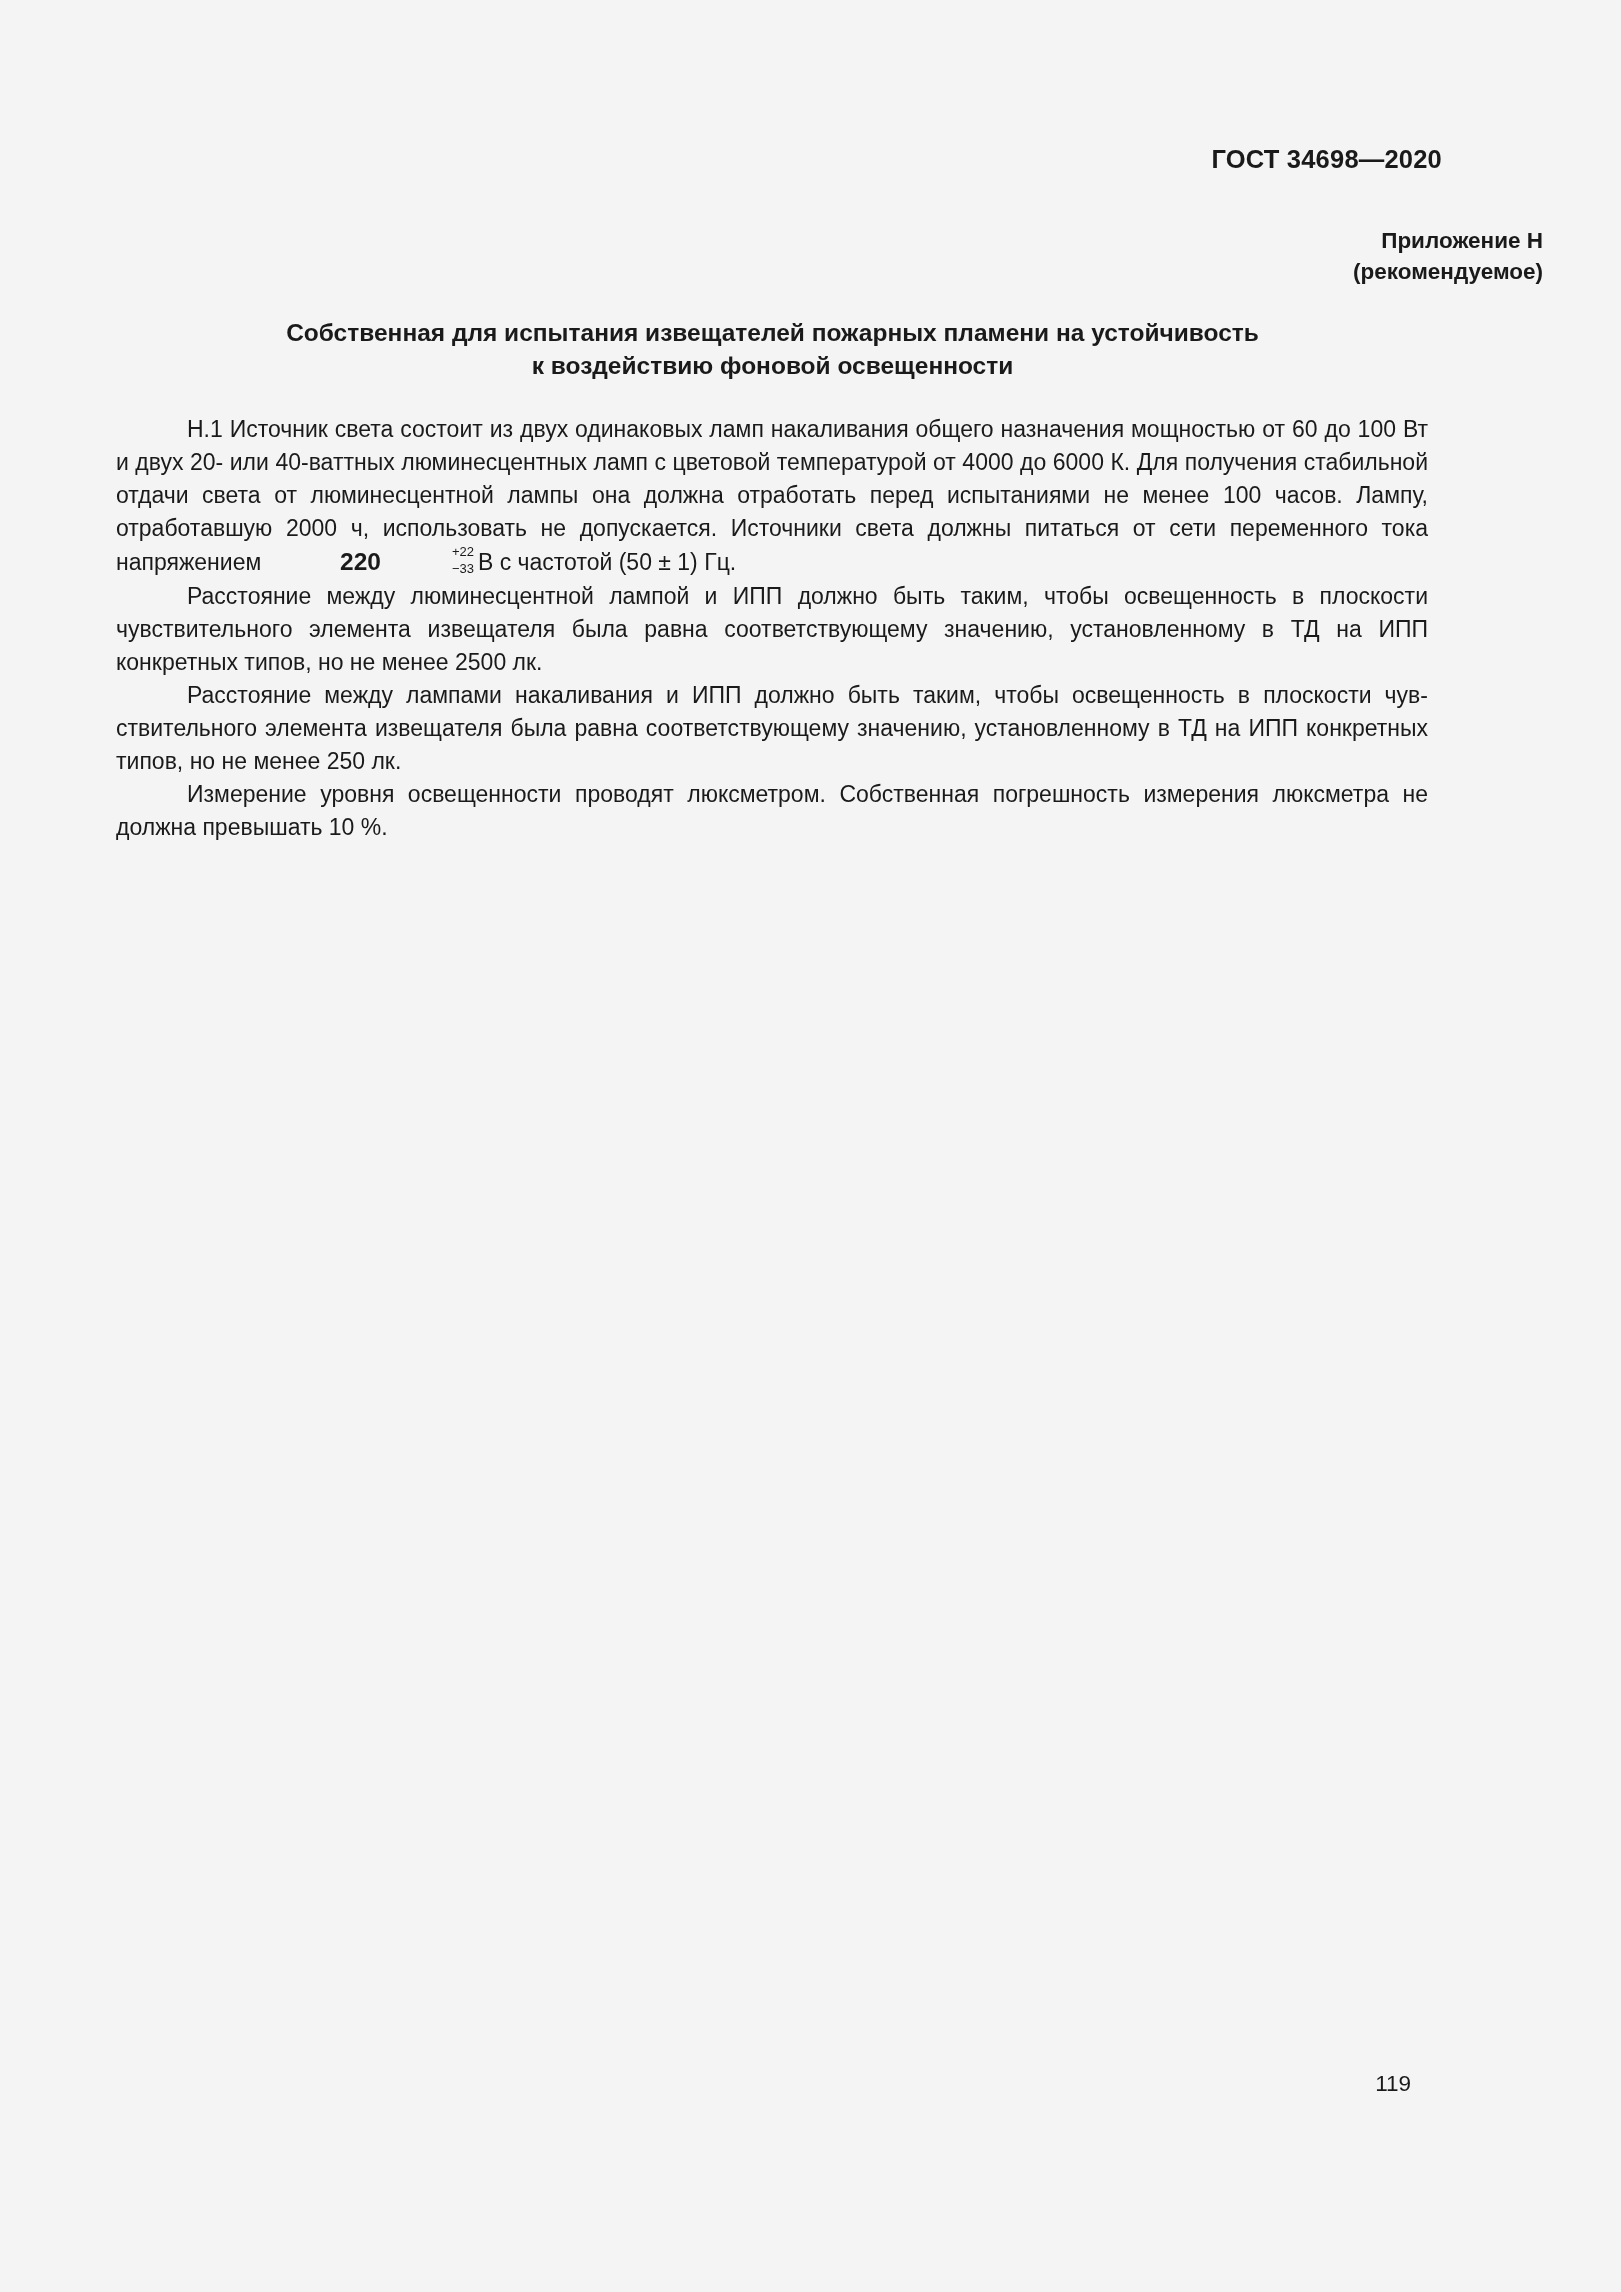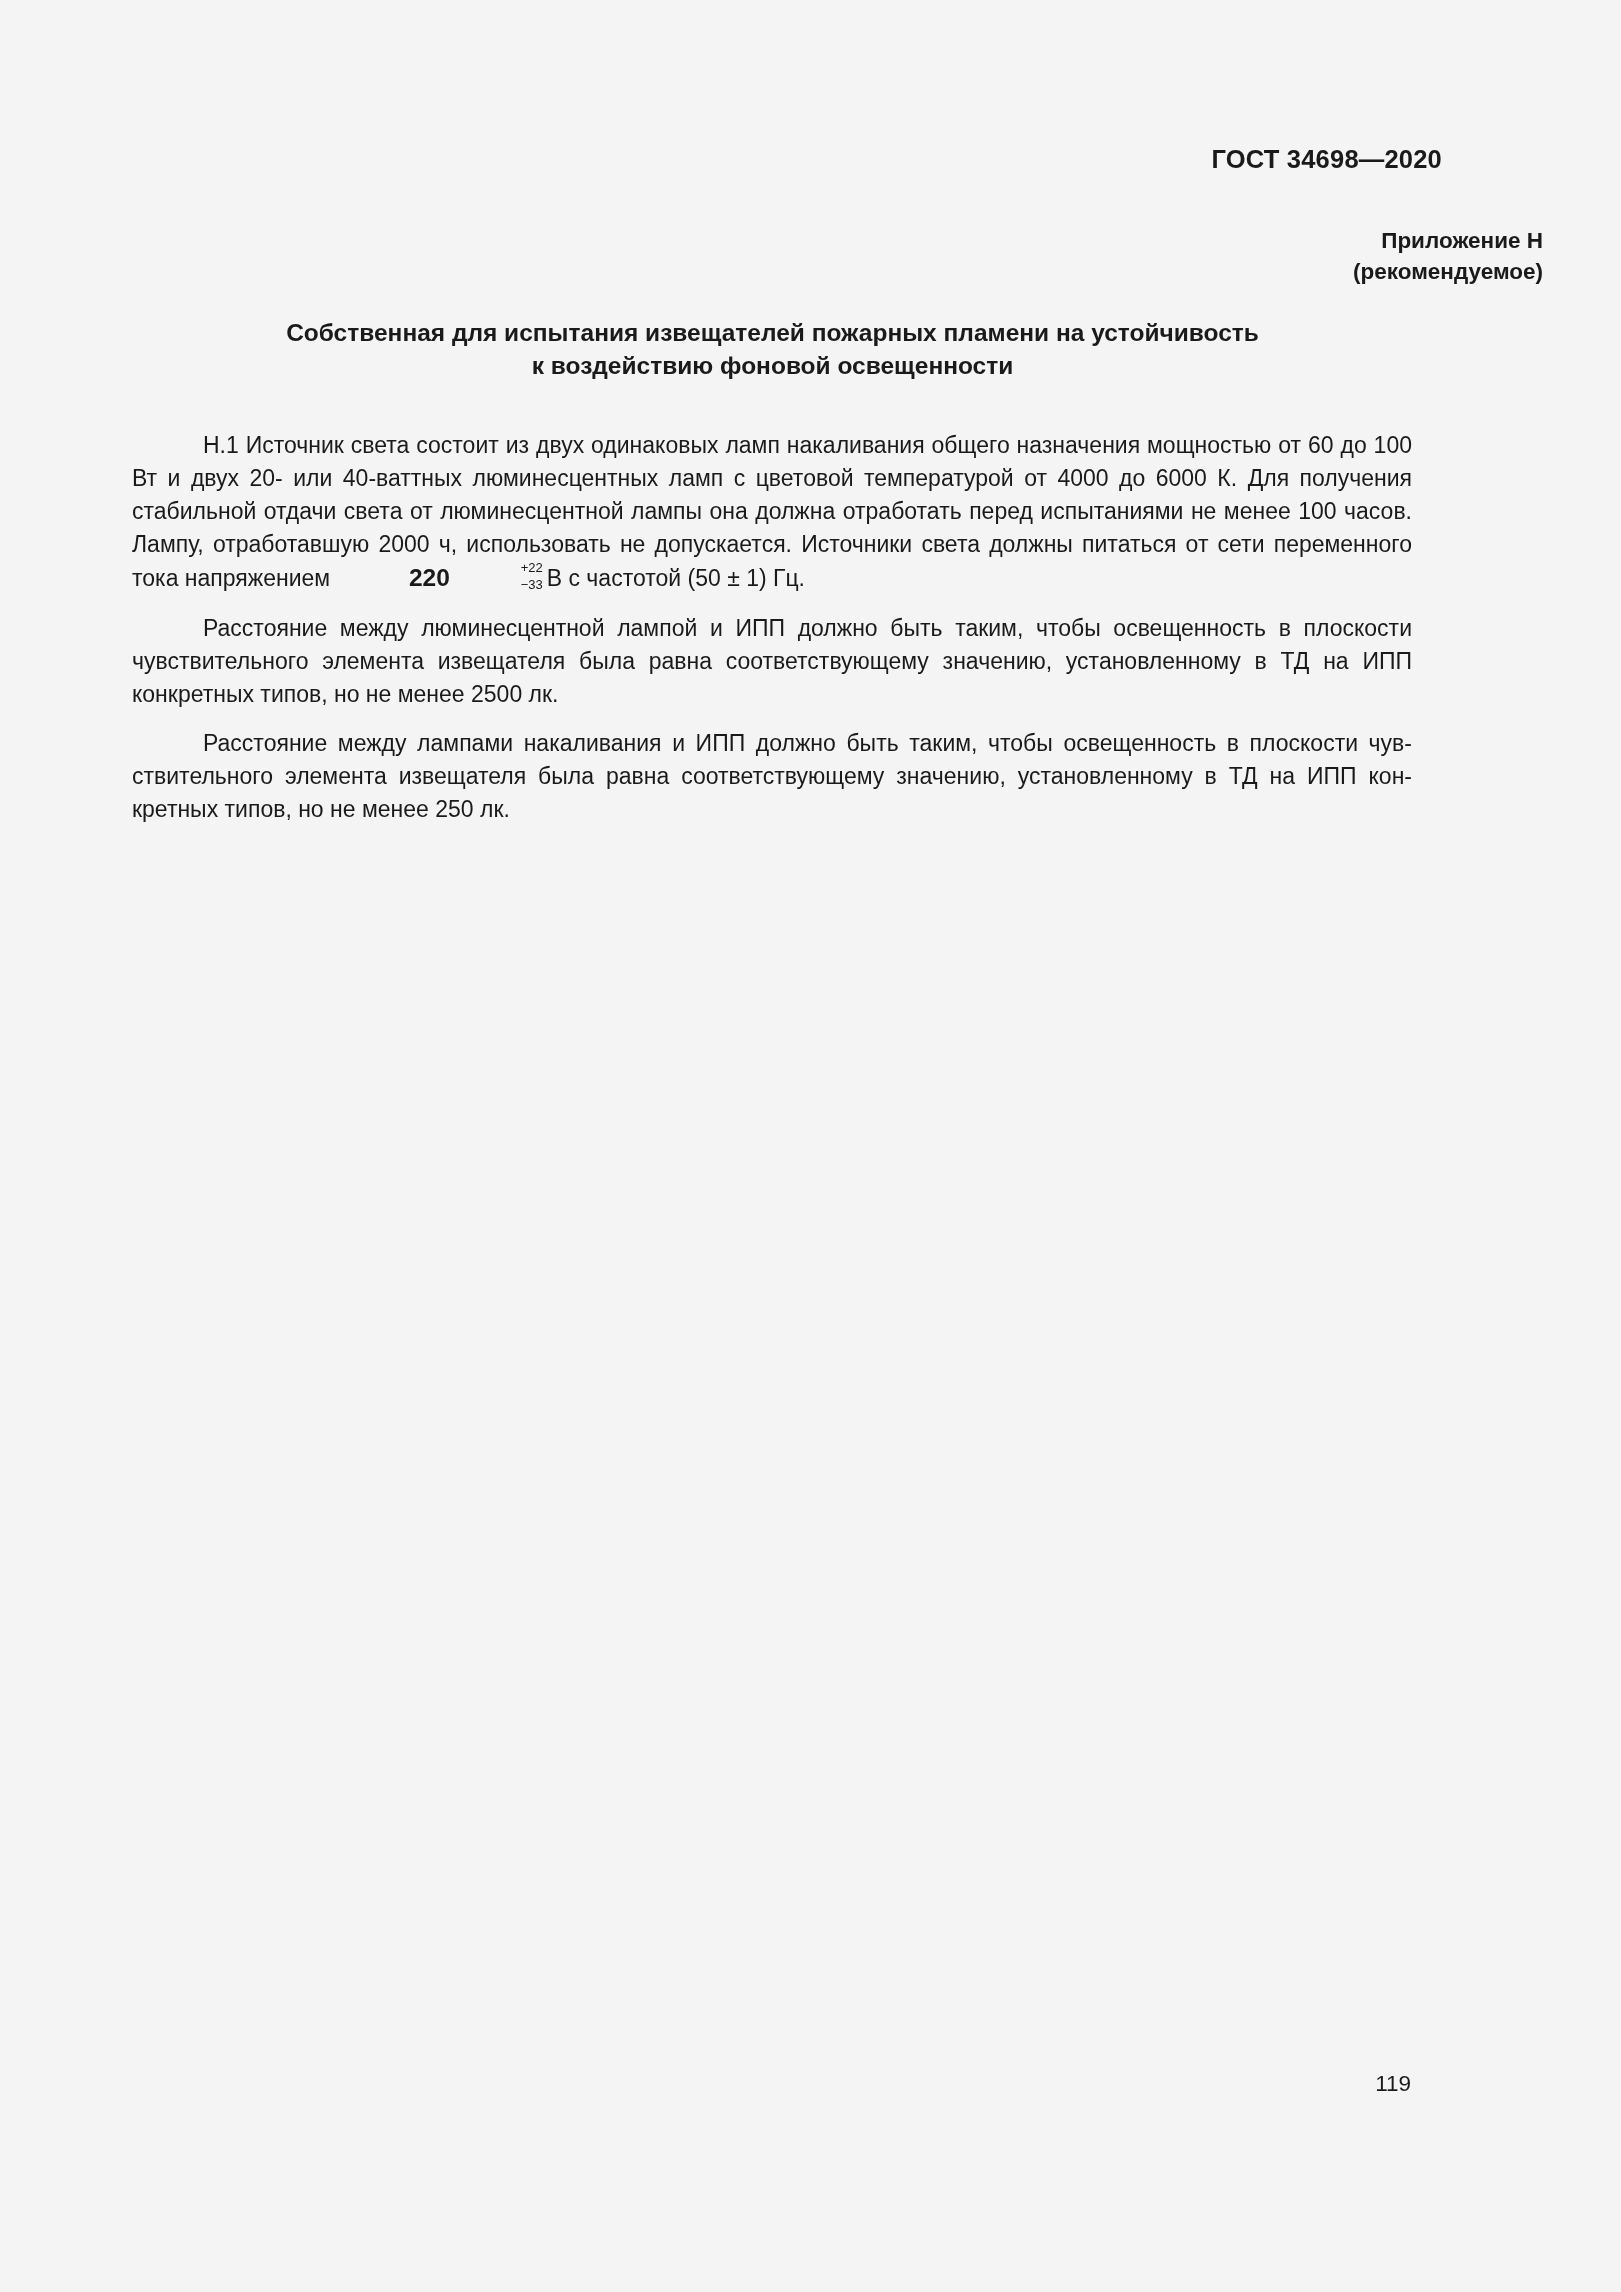--- a/index.html
+++ b/index.html
@@ -46,21 +46,21 @@
     .body-text {
       position: absolute;
       top: 413px;
       left: 116px;
       width: 1312px;
       font-size: 23px;
       line-height: 33px;
       text-align: justify;
     }
     .body-text p {
-      margin: 16px;
+      margin: 0;
       text-indent: 71px;
     }
     .voltage {
       font-weight: bold;
       font-size: 24.5px;
       display: inline-block;
       margin: 0 3.9px 0 7.8px;
     }
     .tol {
       display: inline-block;
@@ -91,16 +91,17 @@
 
 <div class="doc-title">
   <div>Собственная для испытания извещателей пожарных пламени на устойчивость</div>
   <div>к воздействию фоновой освещенности</div>
 </div>
 
 <div class="body-text">
   <p><span>Н.1  Источник света состоит из двух одинаковых ламп накаливания общего назначения мощностью от 60 до 100 Вт и двух 20- или 40-ваттных люминесцентных ламп с цветовой температурой от 4000 до 6000 К. Для получения стабильной отдачи света от люминесцентной лампы она должна отработать перед испытаниями не менее 100 часов. Лампу, отработавшую 2000 ч, использовать не допускается. Источники света должны питаться от сети переменного тока напряжением</span><span class="voltage"><span>220</span><span class="tol"><span>+22</span><span>−33</span></span></span><span>В с частотой (50 ± 1) Гц.</span></p>
   <p>Расстояние между люминесцентной лампой и ИПП должно быть таким, чтобы освещенность в плоскости чувствительного элемента извещателя была равна соответствующему значению, установленному в ТД на ИПП конкретных типов, но не менее 2500 лк.</p>
   <p>Расстояние между лампами накаливания и ИПП должно быть таким, чтобы освещенность в плоскости чув­ствительного элемента извещателя была равна соответствующему значению, установленному в ТД на ИПП кон­кретных типов, но не менее 250 лк.</p>
+  <p>Измерение уровня освещенности проводят люксметром. Собственная погрешность измерения люксметра не должна превышать 10 %.</p>
 </div>
 
 <div class="page-number">119</div>
 
 
 </body></html>

